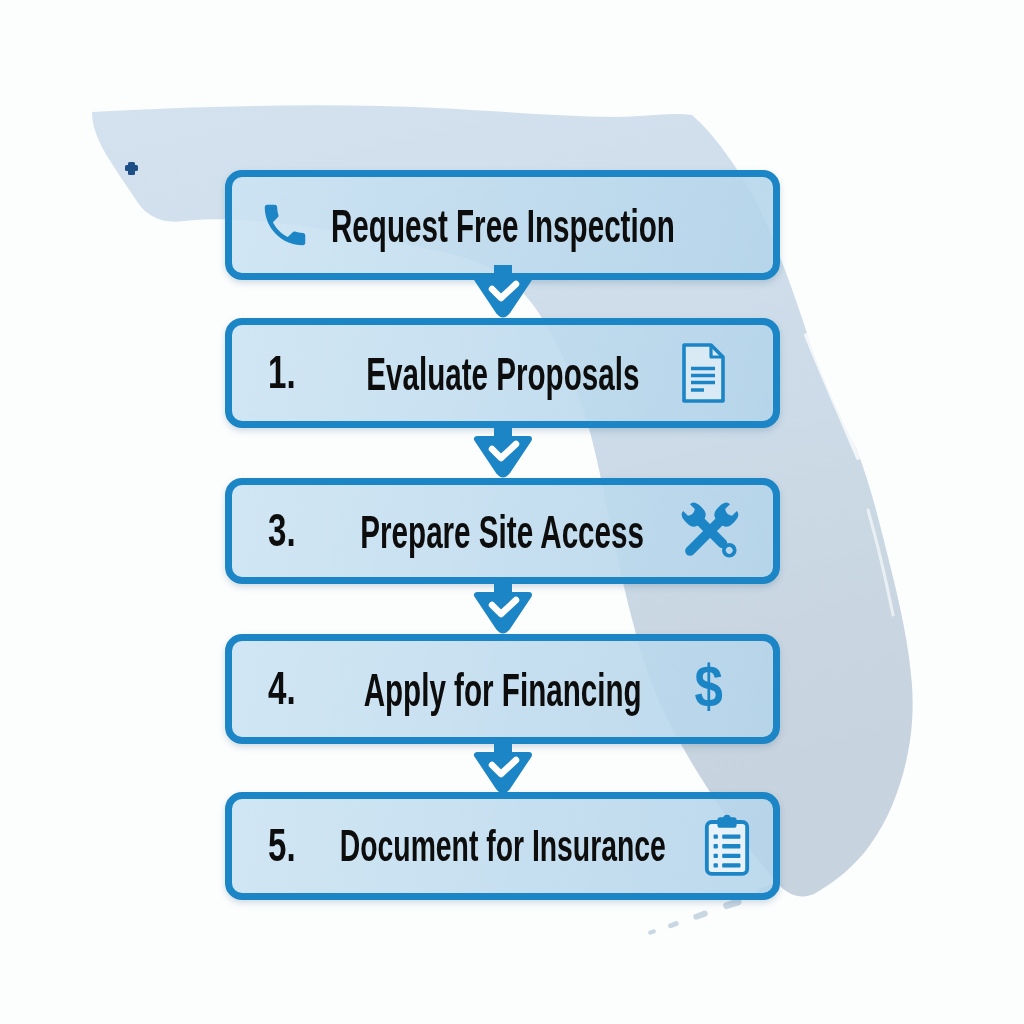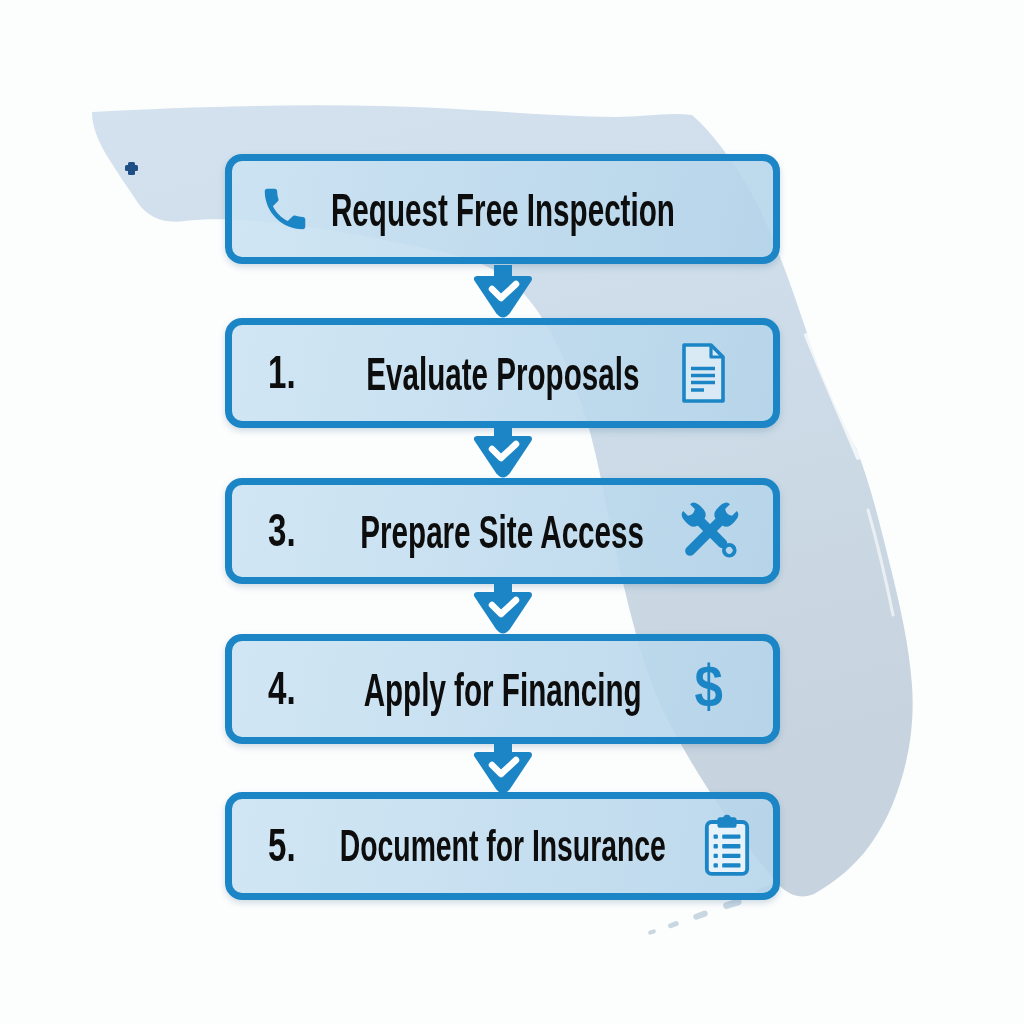--- a/index.html
+++ b/index.html
@@ -9,21 +9,21 @@
   }
   .map-svg{position:absolute;left:0;top:0;z-index:0;}
   .step{
     position:absolute;left:225px;width:555px;box-sizing:border-box;
     border:7px solid #1c85c6;border-radius:17px;
     background:linear-gradient(100deg, rgba(203,227,243,0.88), rgba(180,212,234,0.88));
     box-shadow:0 3px 6px rgba(50,100,140,0.22);
     display:flex;align-items:center;justify-content:center;
     z-index:2;
   }
-  .s1{top:154px;height:110px}
+  .s1{top:170px;height:110px}
   .s2{top:318px;height:110px}
   .s3{top:478px;height:106px}
   .s4{top:634px;height:110px}
   .s5{top:792px;height:108px}
   .label{
     font-weight:bold;font-size:47px;color:#0d0d0d;
     transform:scaleX(0.63);white-space:nowrap;
   }
   .s5 .label{font-size:45px;}
   .num{

